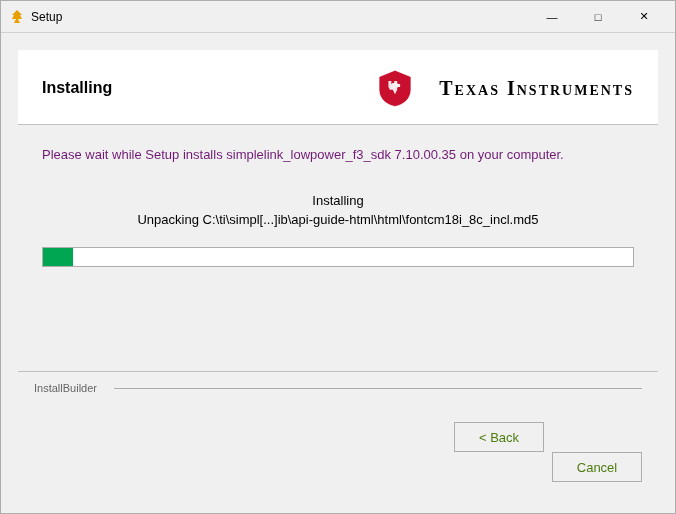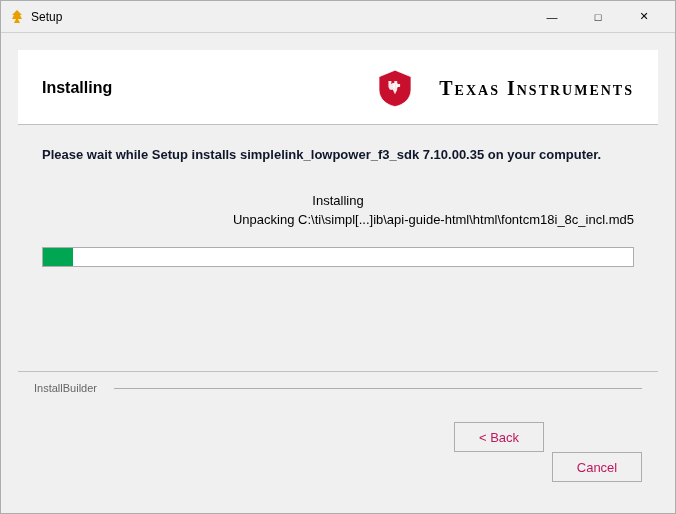--- a/index.html
+++ b/index.html
@@ -111,43 +111,42 @@
 
     
     .body {
       flex: 1;
       padding: 20px 24px;
       background: #f0f0f0;
     }
 
     .description {
       font-size: 13px;
-      color: #0f172a;
+      color: #701a75;
       margin-bottom: 28px;
       line-height: 1.5;
-      font-weight: bold;
     }
 
     .install-section {
       text-align: center;
       margin-bottom: 12px;
     }
 
     .install-label {
       font-size: 13px;
       font-weight: 400;
       margin-bottom: 4px;
       color: #000;
     }
 
     .file-path {
       font-size: 13px;
       color: #000;
       margin-bottom: 20px;
-      text-align: right;
+      text-align: center;
     }
 
     .progress-bar-container {
       width: 100%;
       height: 20px;
       background: #ffffff;
       border: 1px solid #adadad;
       border-radius: 0;
       overflow: hidden;
     }
@@ -191,21 +190,21 @@
 
     .btn {
       min-width: 90px;
       height: 30px;
       padding: 0 16px;
       border: 1px solid #adadad;
       background: #f0f0f0;
       cursor: pointer;
       font-size: 13px;
       font-family: 'Segoe UI', Arial, sans-serif;
-      color: #be185d;
+      color: #4d7c0f;
       display: flex;
       align-items: center;
       justify-content: center;
     }
 
     .btn-next {
       border: 2px dashed #555;
       font-weight: 400;
     }
 

